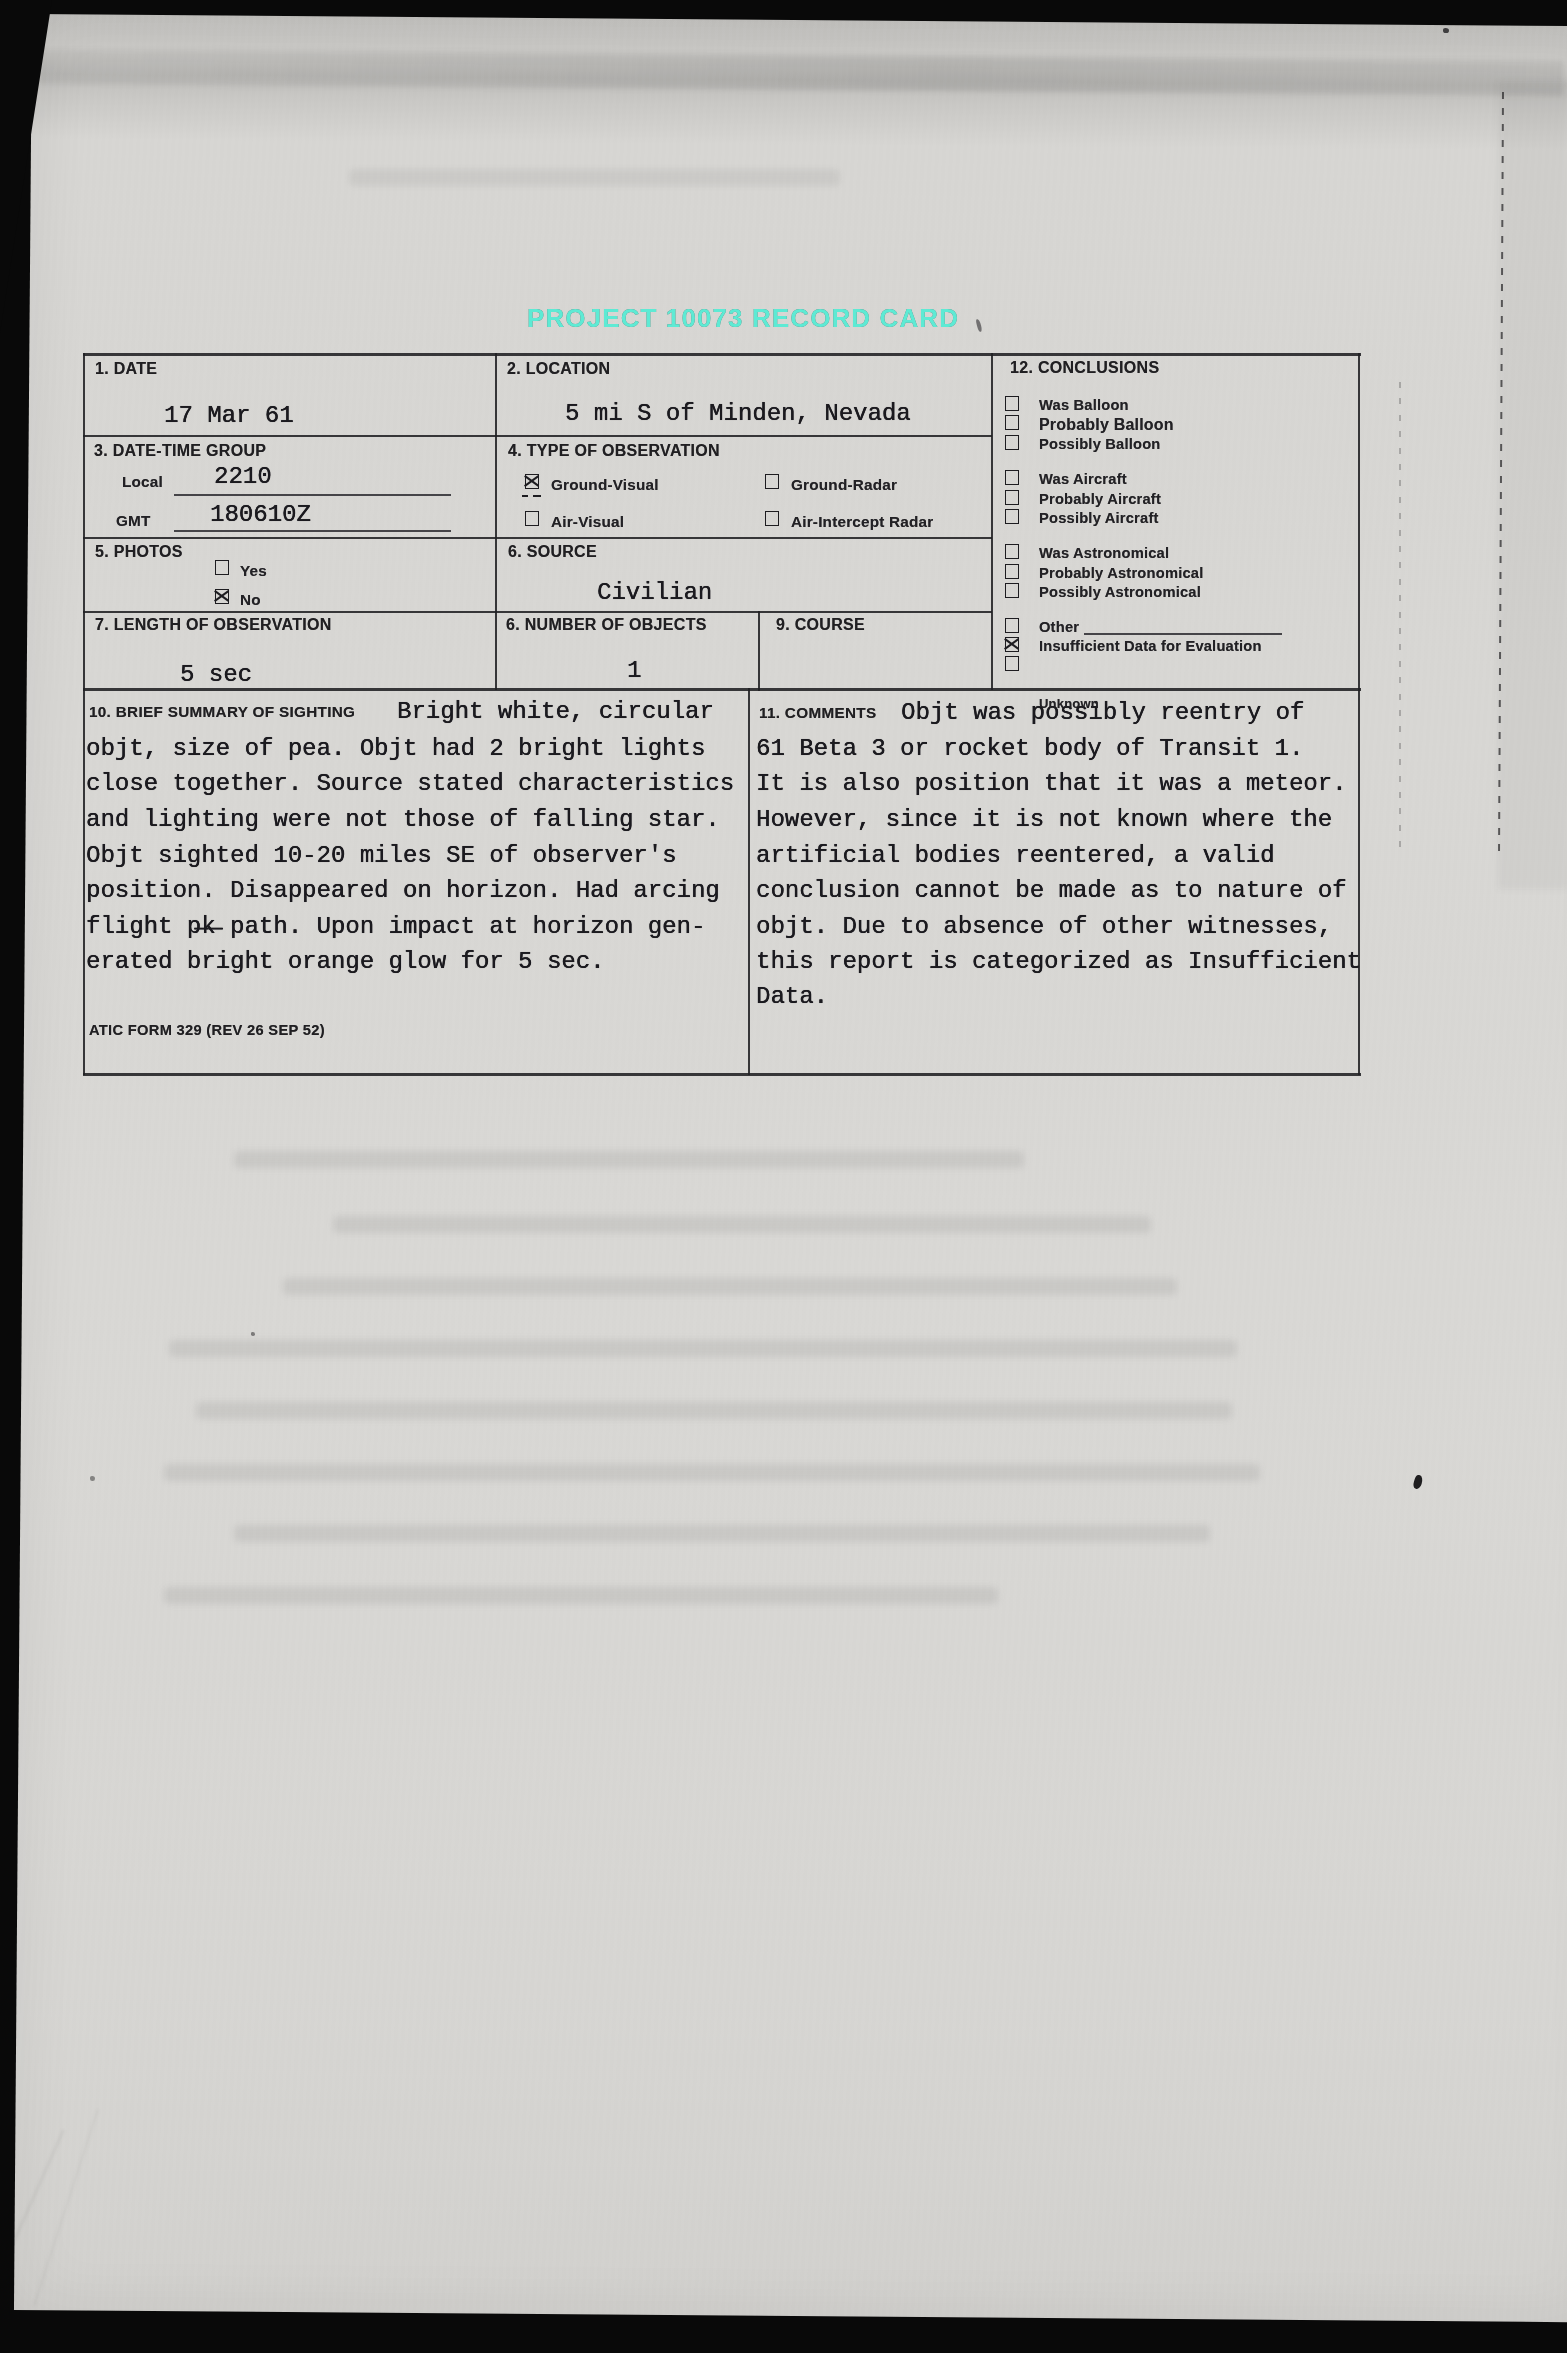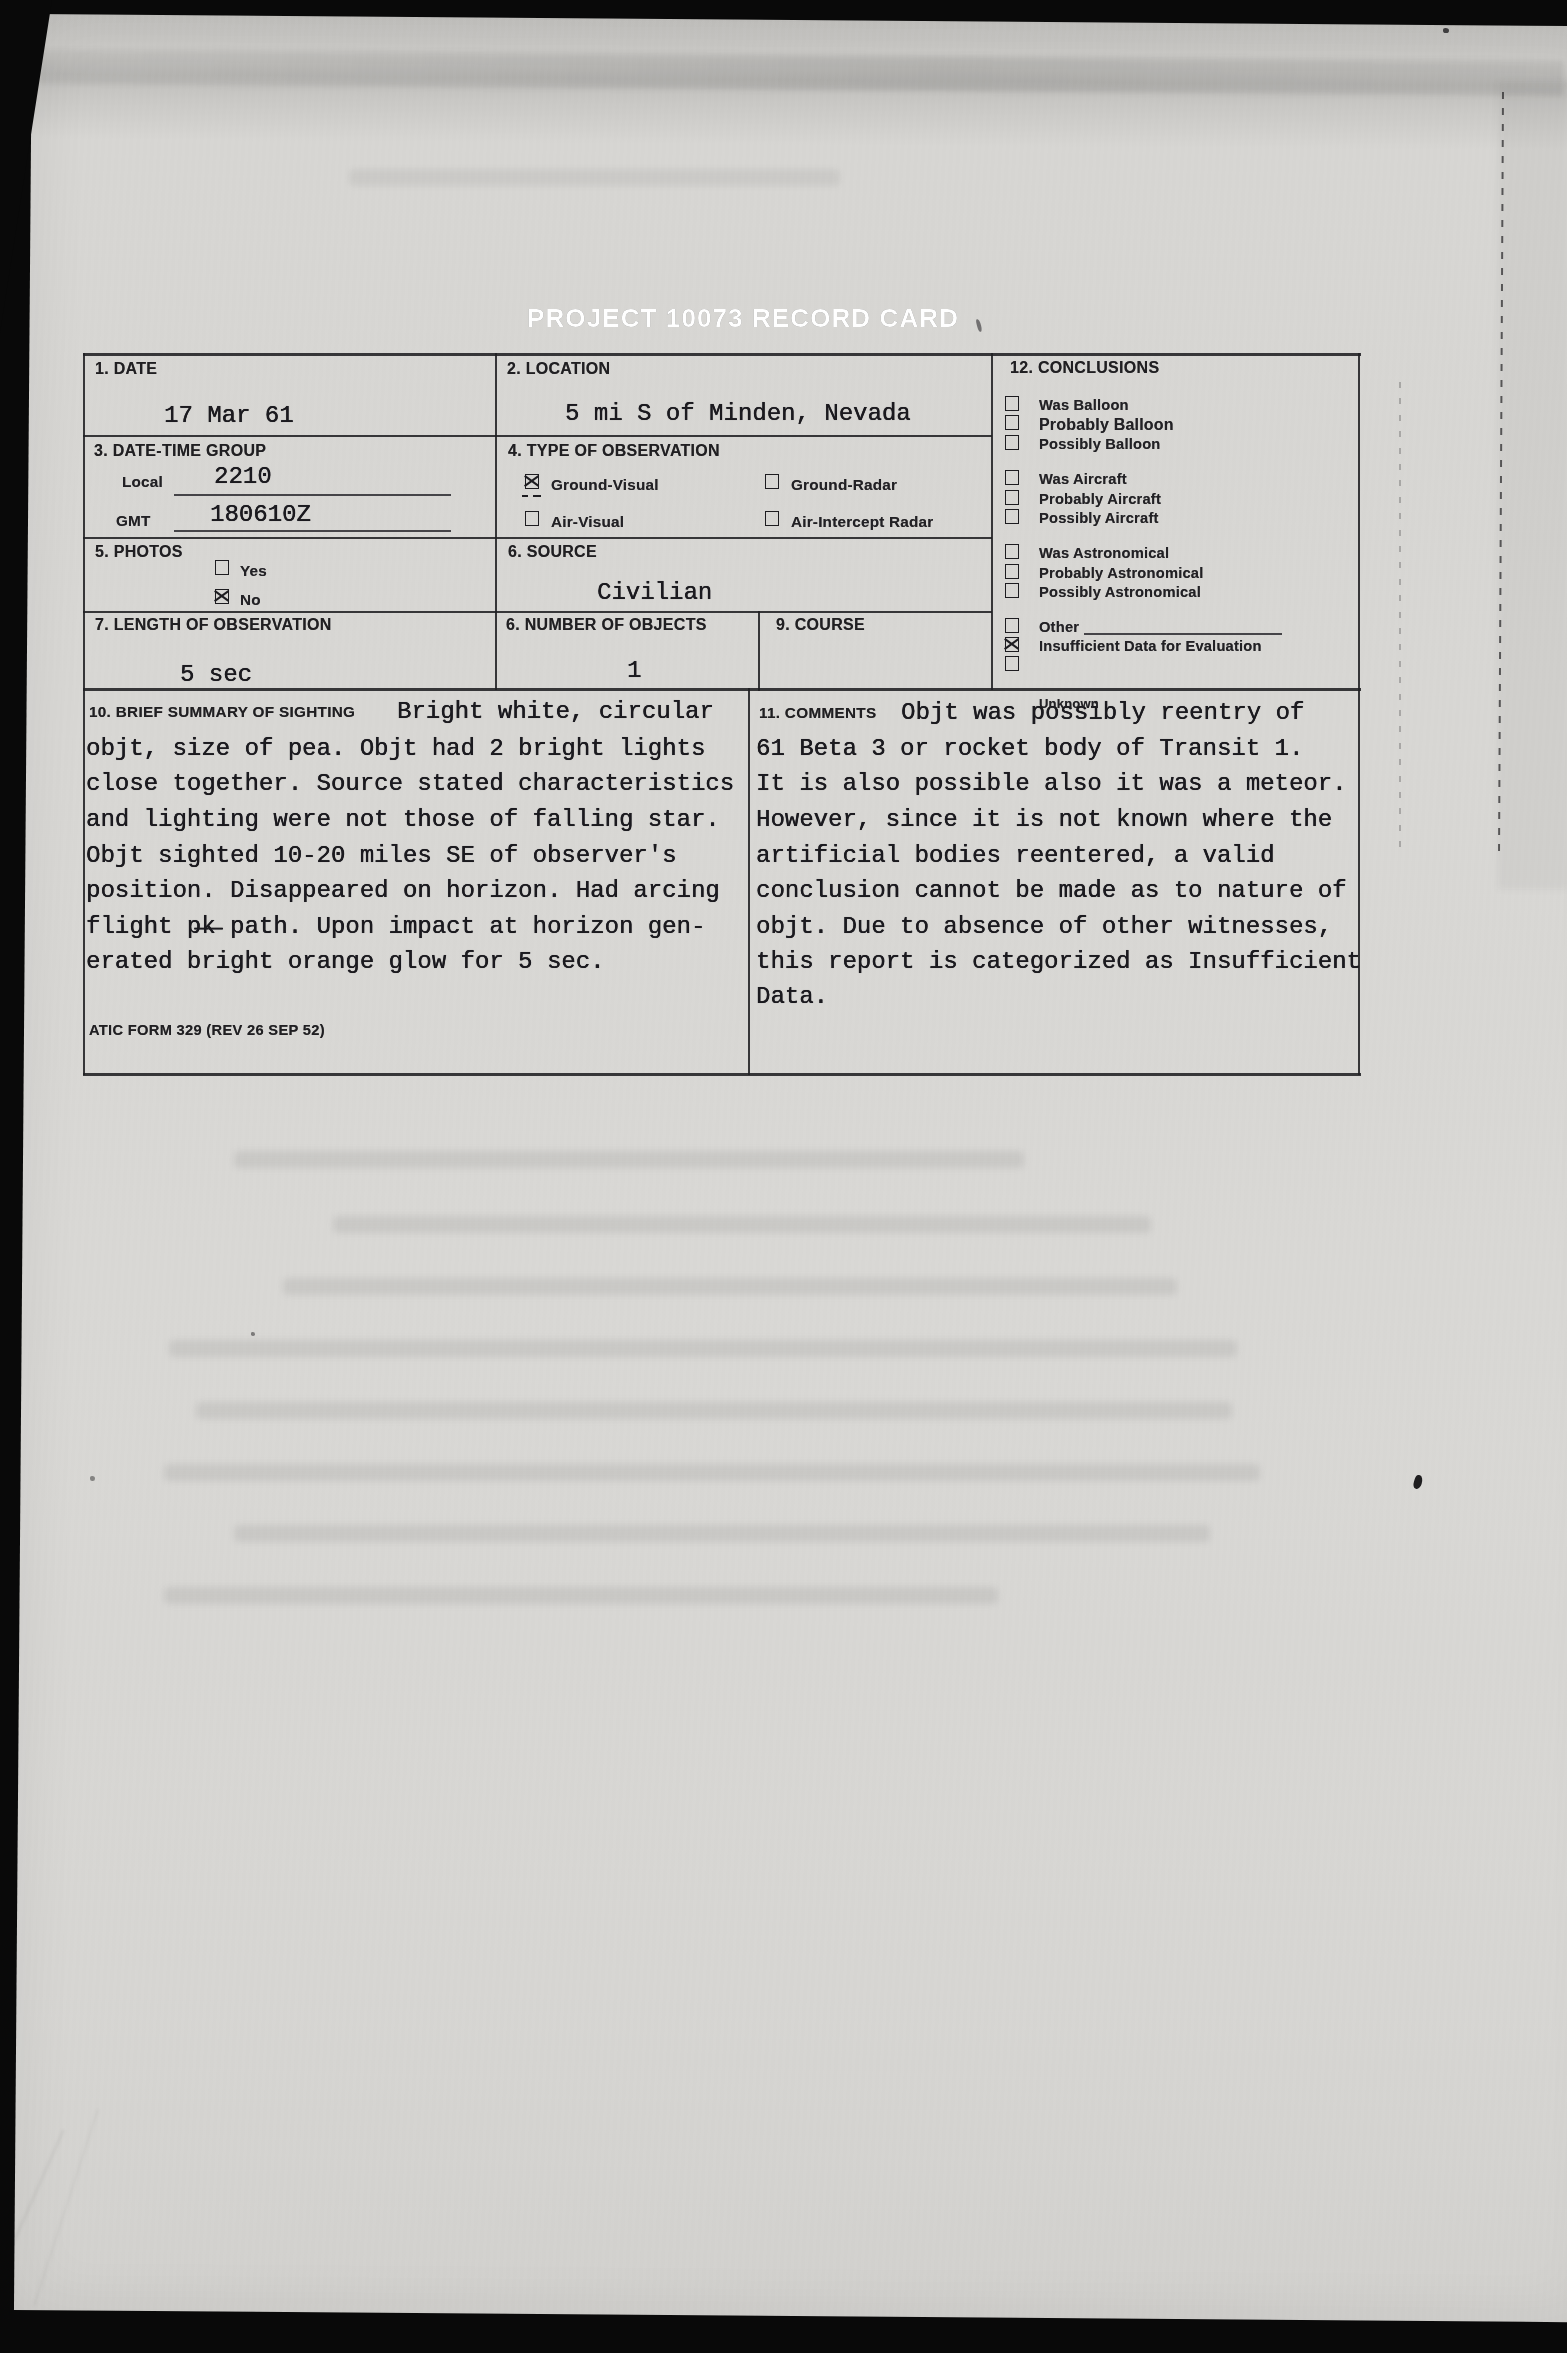--- a/index.html
+++ b/index.html
@@ -36,21 +36,21 @@
   .speck{position:absolute;background:#1f1e20;border-radius:40% 60% 50% 50%;}
 
   
   .bleed{position:absolute;height:17.4px;border-radius:5.5px;
     background:rgba(104,102,98,0.13);filter:blur(3.3px);}
 
   
   .ln{position:absolute;background:#202023;opacity:.88;filter:blur(0.3px);}
 
   
-  .ttl{position:absolute;font-weight:bold;font-size:26px;letter-spacing:1.1px;color:#ffffff;
+  .ttl{position:absolute;font-weight:bold;font-size:26px;letter-spacing:1.1px;color:#5eead4;
     text-shadow:0 0 0.5px rgba(0,0,0,.55);white-space:nowrap;}
   .lab{position:absolute;font-weight:bold;font-size:16px;letter-spacing:0.3px;color:#201f22;
     text-shadow:0 0 0.4px rgba(0,0,0,.5);white-space:nowrap;}
   .lab-s{position:absolute;font-weight:bold;font-size:15.3px;letter-spacing:0.2px;color:#222125;
     text-shadow:0 0 0.4px rgba(0,0,0,.45);white-space:nowrap;}
   .typed{position:absolute;font-family:"Liberation Mono",monospace;font-size:24px;color:#1b1a1f;
     text-shadow:0.3px 0 0 currentColor,0 0 0.7px rgba(15,15,20,.55);white-space:pre;}
   .uline{position:absolute;height:2.2px;background:#26252a;opacity:.82;filter:blur(0.2px);}
 
   
@@ -150,21 +150,21 @@
 <div class="typed" style="left:86px;top:770px;">close together. Source stated characteristics</div>
 <div class="typed" style="left:86px;top:806px;">and lighting were not those of falling star.</div>
 <div class="typed" style="left:86px;top:842px;">Objt sighted 10-20 miles SE of observer's</div>
 <div class="typed" style="left:86px;top:877px;">position. Disappeared on horizon. Had arcing</div>
 <div class="typed" style="left:86px;top:913px;">flight p̶k̶ path. Upon impact at horizon gen-</div>
 <div class="typed" style="left:86px;top:948px;">erated bright orange glow for 5 sec.</div>
 
 <div class="lab" style="left:759px;top:704px;font-size:15.3px;">11. COMMENTS</div>
 <div class="typed" style="left:901px;top:699px;">Objt was possibly reentry of</div>
 <div class="typed" style="left:756px;top:735px;">61 Beta 3 or rocket body of Transit 1.</div>
-<div class="typed" style="left:756px;top:770px;">It is also possible also it was a meteor.</div>
+<div class="typed" style="left:756px;top:770px;">It is also position that it was a meteor.</div>
 <div class="typed" style="left:756px;top:806px;">However, since it is not known where the</div>
 <div class="typed" style="left:756px;top:842px;">artificial bodies reentered, a valid</div>
 <div class="typed" style="left:756px;top:877px;">conclusion cannot be made as to nature of</div>
 <div class="typed" style="left:756px;top:913px;">objt. Due to absence of other witnesses,</div>
 <div class="typed" style="left:756px;top:948px;">this report is categorized as Insufficient</div>
 <div class="typed" style="left:756px;top:983px;">Data.</div>
 
 <div class="lab" style="left:1010px;top:359px;">12. CONCLUSIONS</div>
 
 <span class="cbox" style="left:1005px;top:396px;"></span>

